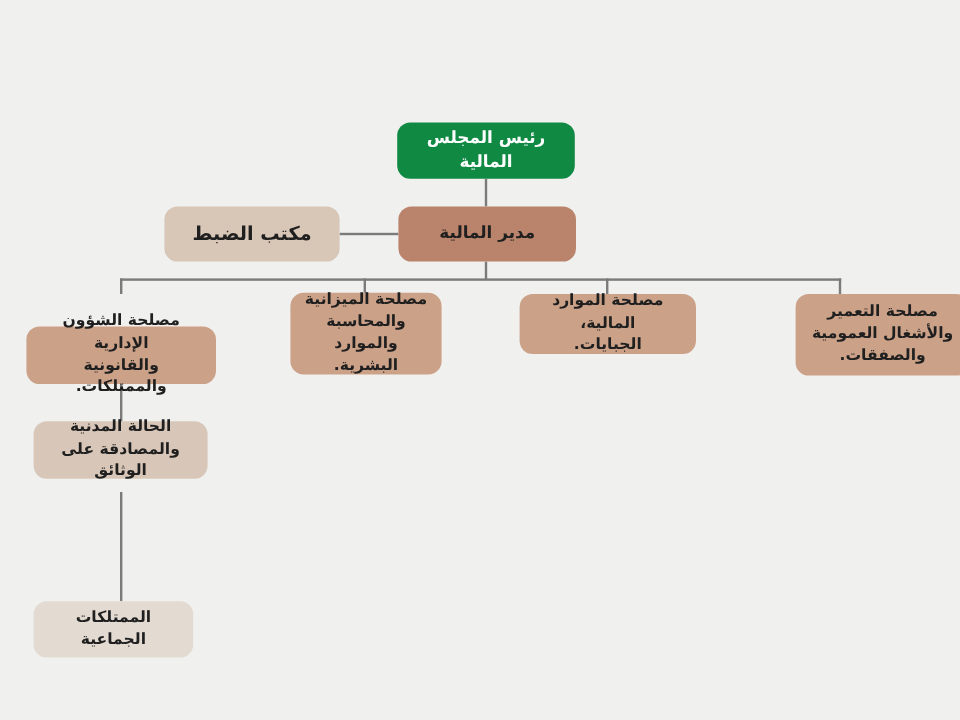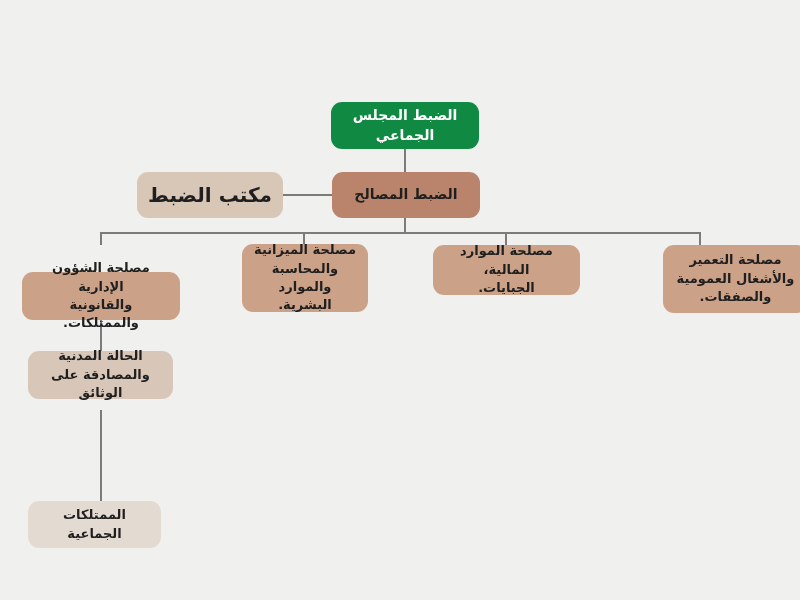--- a/index.html
+++ b/index.html
@@ -32,21 +32,21 @@
   .node-root {
     left: 331px; top: 102px; width: 148px; height: 47px;
     background: #108a43; color: #ffffff; font-size: 14px;
   }
   .node-director {
     left: 332px; top: 172px; width: 148px; height: 46px;
     background: #b9846b; font-size: 14px;
   }
   .node-office {
     left: 137px; top: 172px; width: 146px; height: 46px;
-    background: #d8c7b7; font-size: 20px;
+    background: #d8c7b7; font-size: 16px;
   }
   .node-dept { background: #cba188; }
   .node-dept1 { left: 22px;  top: 245px; width: 158px; height: 48px; margin-top: 27px; }
   .node-dept2 { left: 242px; top: 244px; width: 126px; height: 68px; }
   .node-dept3 { left: 433px; top: 245px; width: 147px; height: 50px; }
   .node-dept4 { left: 628px; top: 245px; width: 145px; height: 68px; margin-left: 35px; }
   .node-civil {
     left: 28px; top: 351px; width: 145px; height: 48px;
     background: #d8c7b8;
   }
@@ -75,23 +75,23 @@
   <div class="line line-office-director"></div>
   <div class="line line-director-bus"></div>
   <div class="line line-bus"></div>
   <div class="line line-drop1"></div>
   <div class="line line-drop2"></div>
   <div class="line line-drop3"></div>
   <div class="line line-drop4"></div>
   <div class="line line-dept1-civil"></div>
   <div class="line line-civil-property"></div>
 
-  <div class="node node-root">الضبط المجلس الجماعي</div>
+  <div class="node node-root">رئيس المجلس المالية</div>
 
-  <div class="node node-director">الضبط المصالح</div>
+  <div class="node node-director">مدير المالية</div>
 
   <div class="node node-office">مكتب الضبط</div>
 
   <div class="node node-dept node-dept1">مصلحة الشؤون الإدارية
 والقانونية والممتلكات.</div>
 
   <div class="node node-dept node-dept2">مصلحة الميزانية
 والمحاسبة والموارد
 البشرية.</div>
 

